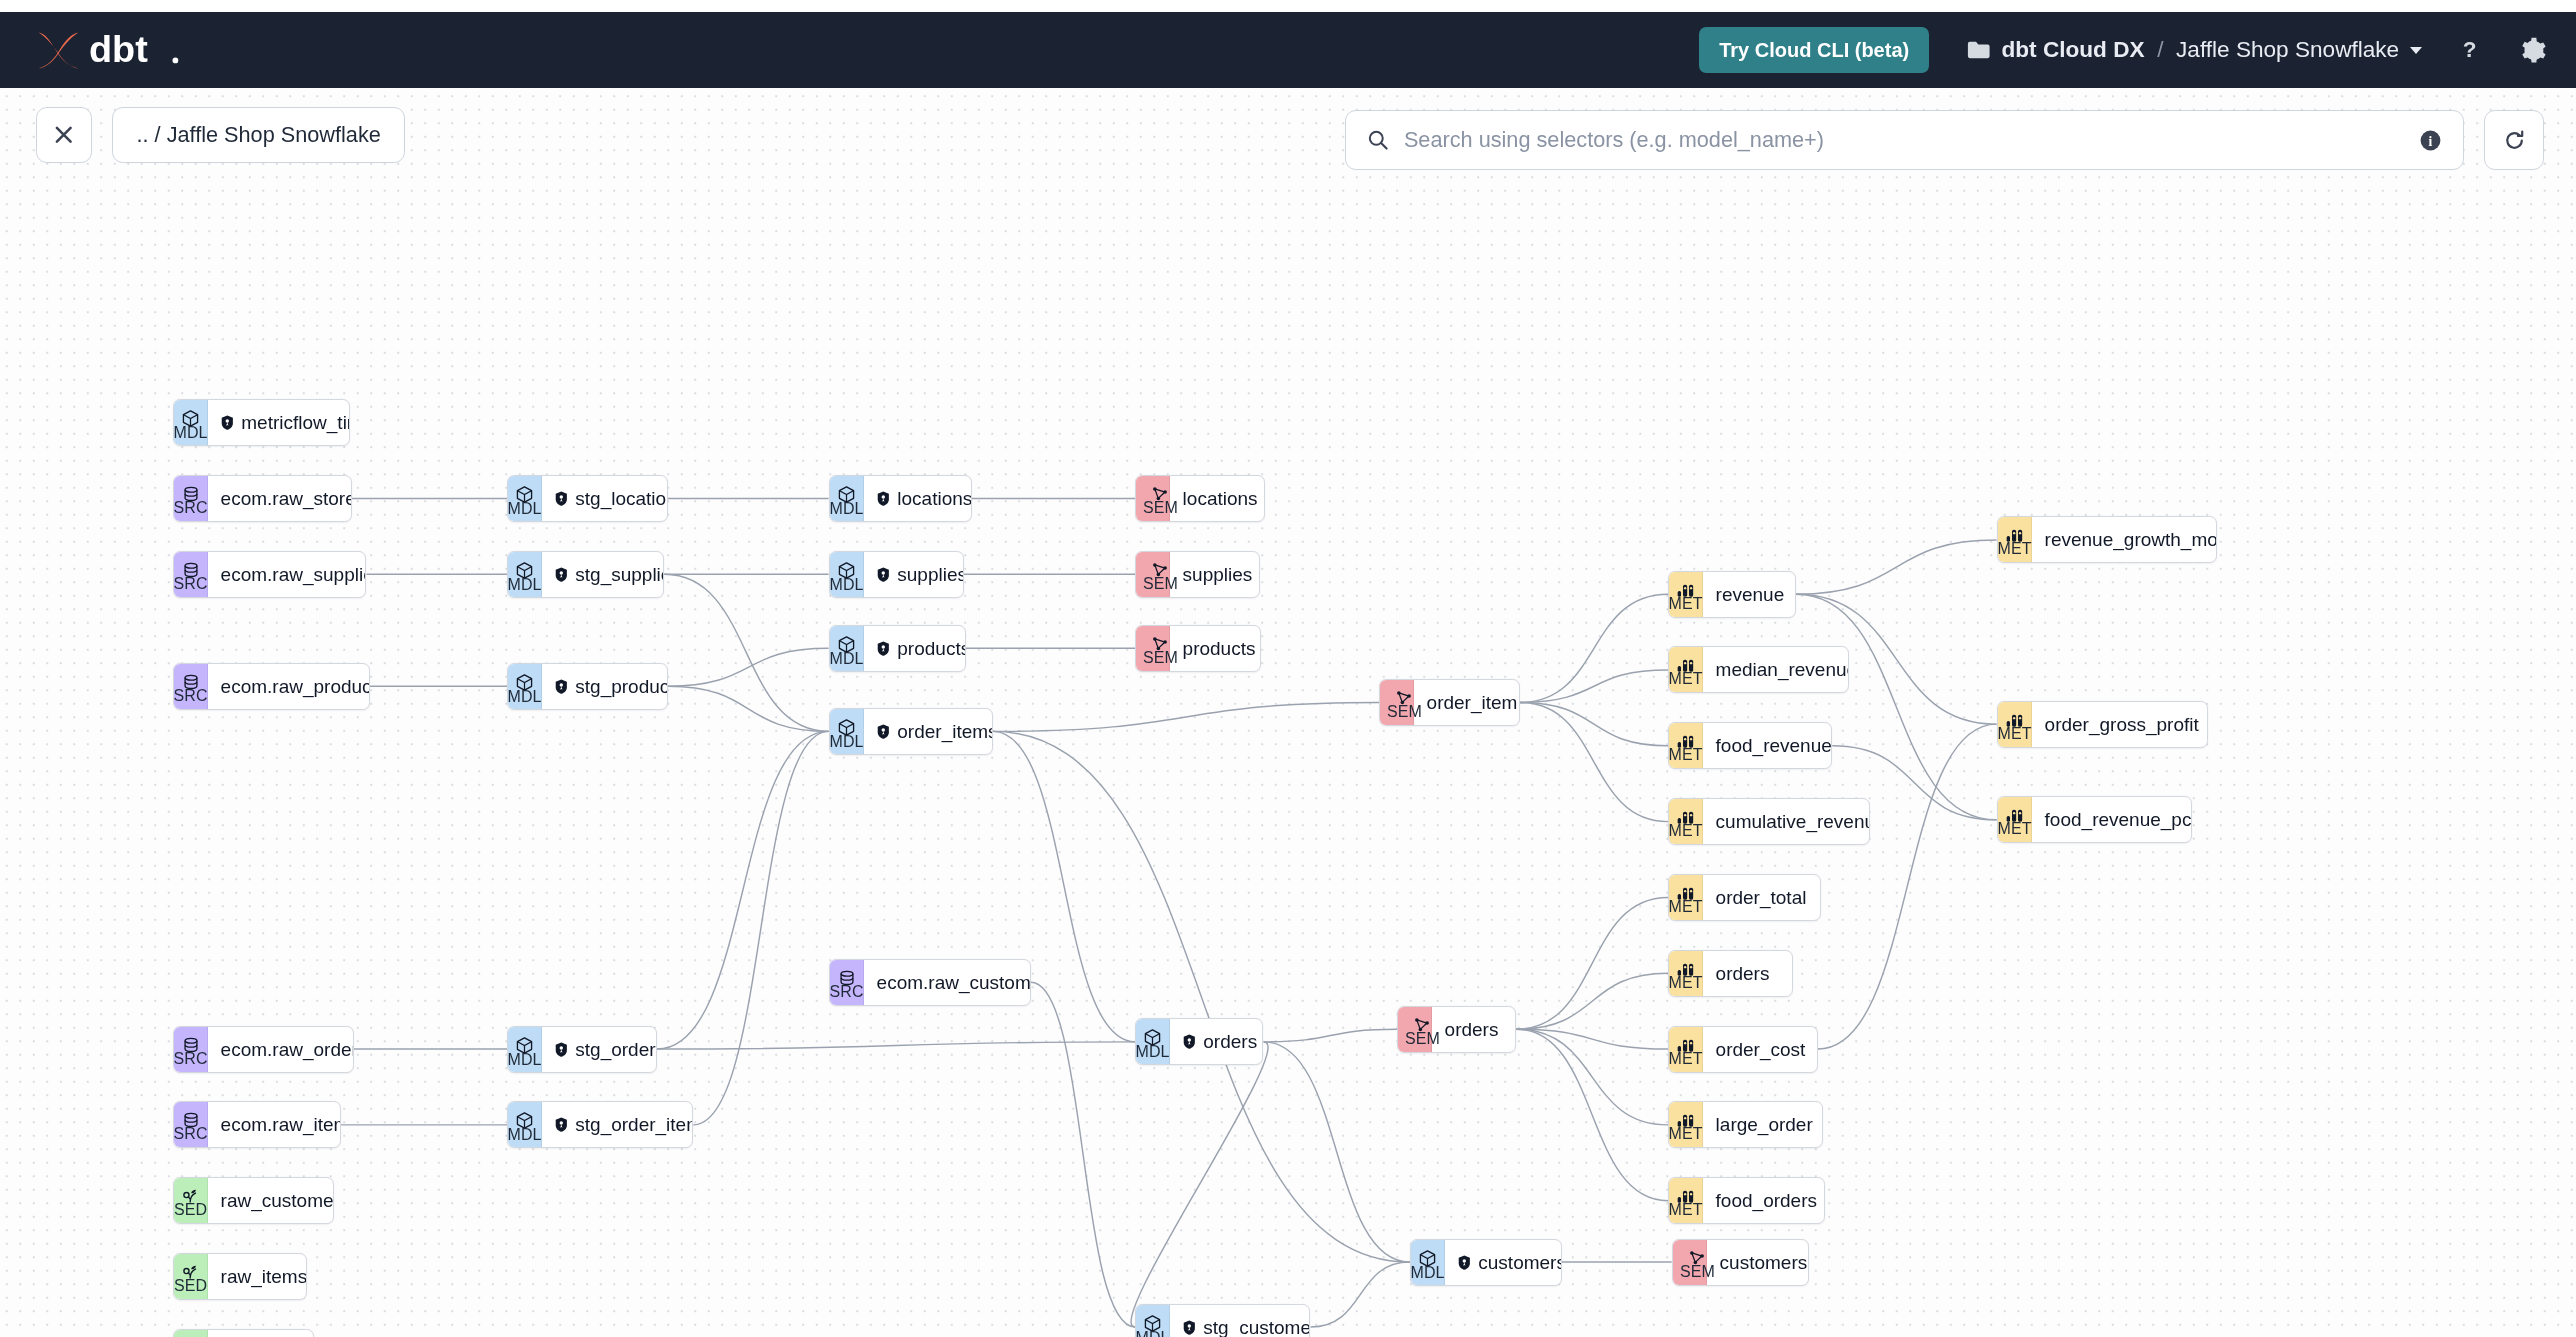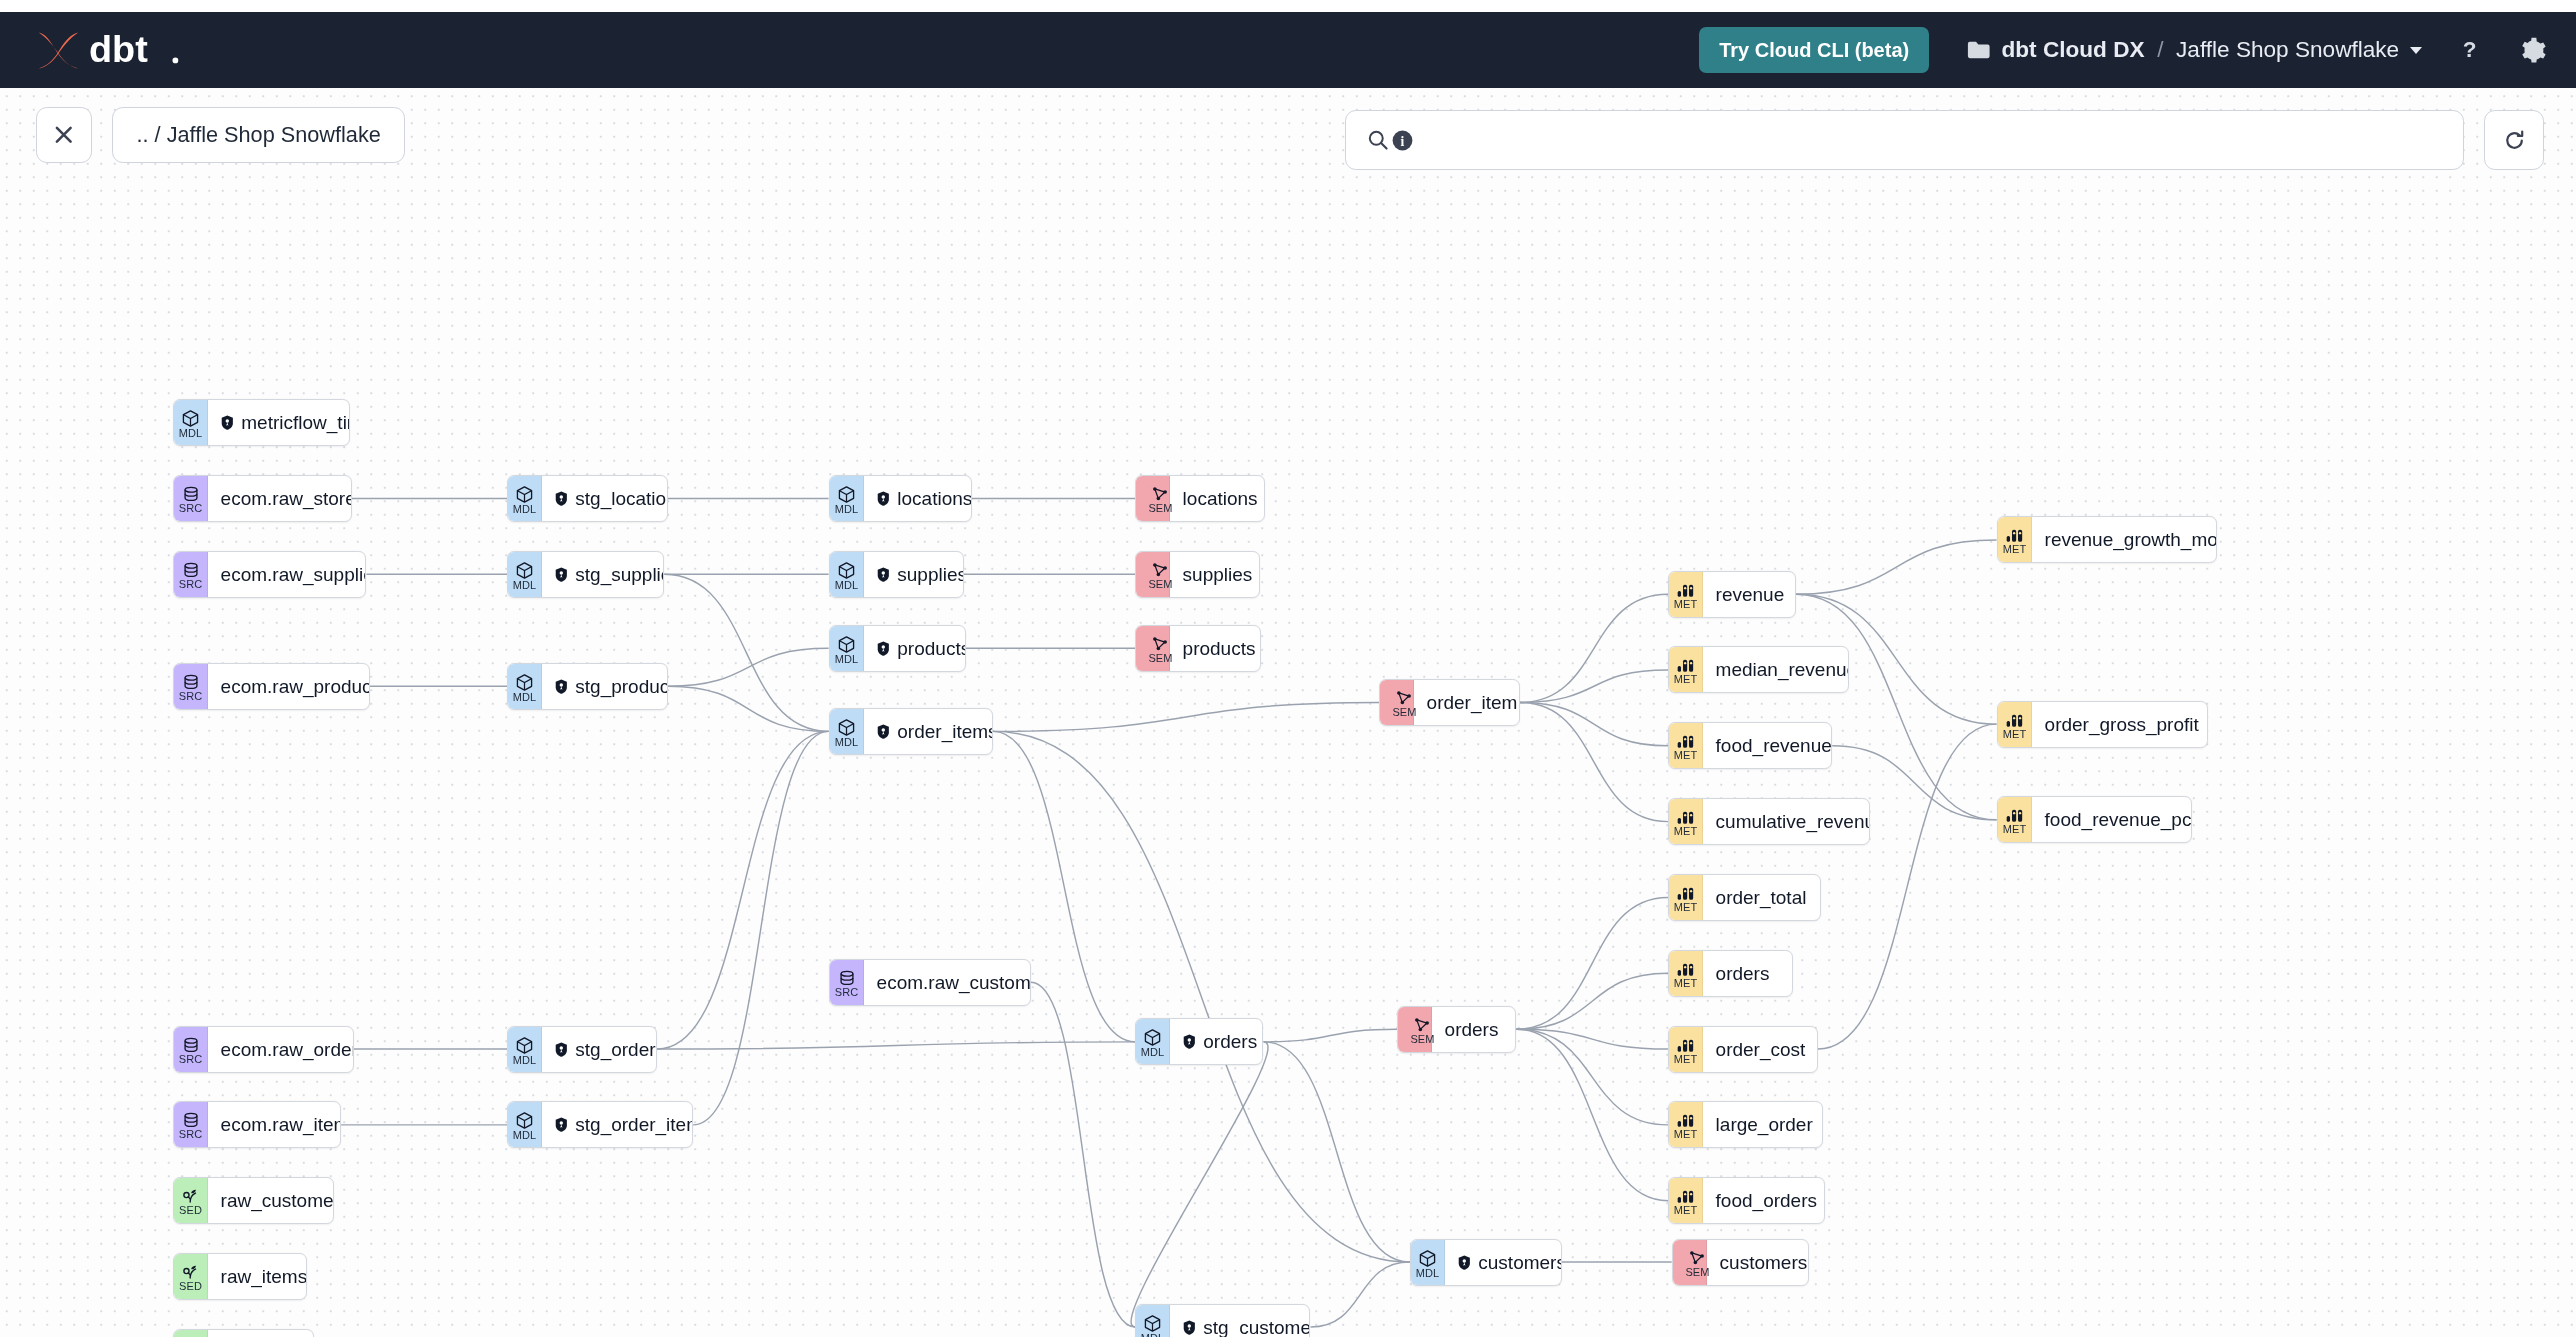--- a/index.html
+++ b/index.html
@@ -110,21 +110,21 @@
     overflow: hidden;
     z-index: 5;
   }
   .badge {
     width: 34px; min-width: 34px;
     display: flex; flex-direction: column;
     align-items: center; justify-content: center;
     gap: 0px; padding-top: 1.8px;
     border-right: 0.9px solid rgba(0,0,0,0.06);
   }
-  .badge .bt { font-size: 11px; font-weight: 500; color: #1f2937; line-height: 10.8px; letter-spacing: 0.1px; }
+  .badge .bt { font-size: 16px; font-weight: 500; color: #1f2937; line-height: 10.8px; letter-spacing: 0.1px; }
   .badge svg { display:block; }
   .badge-src { background: #c4b5fd; }
   .badge-mdl { background: #bedcf5; }
   .badge-sem { background: #f2a6ad; padding-left: 16px; }
   .badge-met { background: #fae1a0; }
   .badge-sed { background: #bbeeb9; }
   .nlabel {
     display: flex; align-items: center; gap: 8.1px;
     padding: 0 15.3px 0 12.6px;
     font-size: 19px; color: #111827; white-space: nowrap;
@@ -822,20 +822,21 @@
 
 <div class="crumb-pill">
   <span>.. / Jaffle Shop Snowflake</span>
 </div>
 
 <div class="search-wrap">
   <svg width="23.5" height="23.5" viewBox="0 0 24 24">
     <circle cx="10.5" cy="10.5" r="6.6" fill="none" stroke="#3b4252" stroke-width="2"></circle>
     <path d="M15.4 15.4 L21 21" stroke="#3b4252" stroke-width="2.2" stroke-linecap="round"></path>
   </svg>
+  <input class="search-input" type="text" placeholder="Search using selectors (e.g. model_name+)" style="">
   <svg width="25" height="25" viewBox="0 0 24 24">
     <circle cx="12" cy="12" r="9.5" fill="#3b4252"></circle>
     <text x="12" y="17" text-anchor="middle" font-family="Liberation Serif, serif" font-size="13" font-weight="700" fill="#ffffff">i</text>
   </svg>
 </div>
 
 <div class="refresh-btn">
   <svg width="25" height="25" viewBox="0 0 24 24">
     <path d="M19 12a7 7 0 1 1-2.4-5.3" fill="none" stroke="#3b4252" stroke-width="2.1" stroke-linecap="round"></path>
     <path d="M19.4 3.4 L19.4 7.6 L15.2 7.6" fill="none" stroke="#3b4252" stroke-width="2.1" stroke-linecap="round" stroke-linejoin="round"></path>

